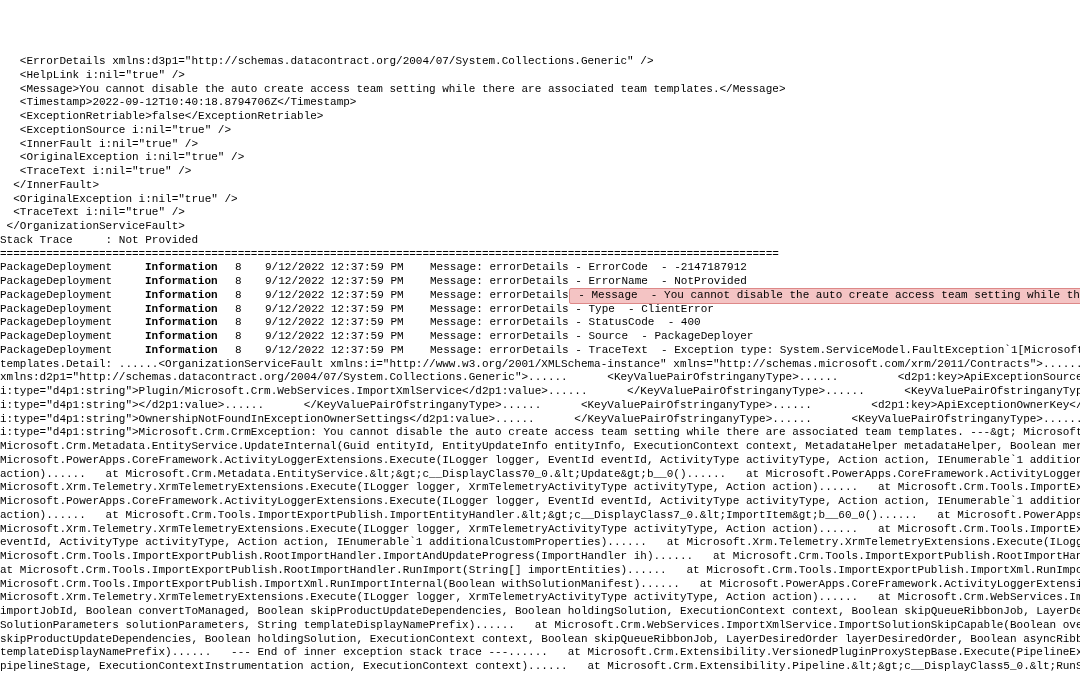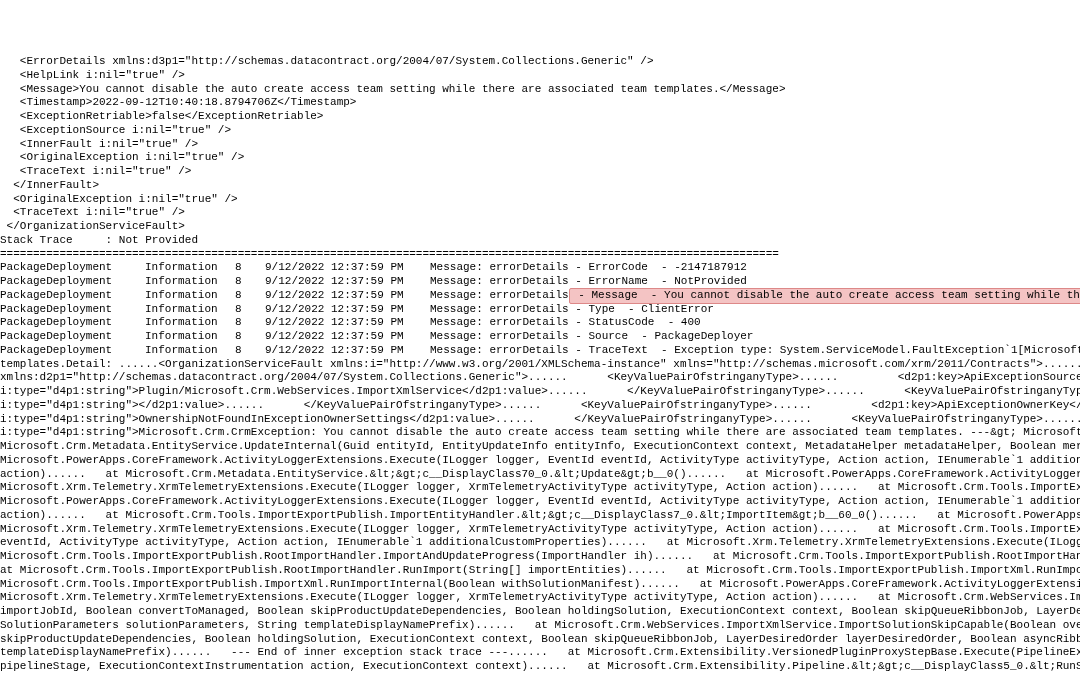--- a/index.html
+++ b/index.html
@@ -18,21 +18,21 @@
   .highlight {
     background: #f4c4c4;
     border: 1px solid #d88;
     border-radius: 2px;
     display: inline-block;
     padding: 0 2px;
     margin: -1px 0;
   }
   .section-sep { letter-spacing: 0; }
   .c-src { width: 145px; display: inline-block; font-family: Liberation Mono, monospace; }
-  .c-lvl { width: 90px; display: inline-block; }
+  .c-lvl { width: 90px; display: inline-block; font-weight: bold; }
   .c-id  { width: 30px; display: inline-block; }
   .c-dt  { width: 165px; display: inline-block; }
 </style>
 </head>
 <body>
 
 
 
 <div id="out"><span class="log-line">   &lt;ErrorDetails xmlns:d3p1="http://schemas.datacontract.org/2004/07/System.Collections.Generic" /&gt;</span><span class="log-line">   &lt;HelpLink i:nil="true" /&gt;</span><span class="log-line">   &lt;Message&gt;You cannot disable the auto create access team setting while there are associated team templates.&lt;/Message&gt;</span><span class="log-line">   &lt;Timestamp&gt;2022-09-12T10:40:18.8794706Z&lt;/Timestamp&gt;</span><span class="log-line">   &lt;ExceptionRetriable&gt;false&lt;/ExceptionRetriable&gt;</span><span class="log-line">   &lt;ExceptionSource i:nil="true" /&gt;</span><span class="log-line">   &lt;InnerFault i:nil="true" /&gt;</span><span class="log-line">   &lt;OriginalException i:nil="true" /&gt;</span><span class="log-line">   &lt;TraceText i:nil="true" /&gt;</span><span class="log-line">  &lt;/InnerFault&gt;</span><span class="log-line">  &lt;OriginalException i:nil="true" /&gt;</span><span class="log-line">  &lt;TraceText i:nil="true" /&gt;</span><span class="log-line"> &lt;/OrganizationServiceFault&gt;</span><span class="log-line">Stack Trace     : Not Provided</span><span class="log-line section-sep">======================================================================================================================</span><span class="log-line"><span class="c-src">PackageDeployment</span><span class="c-lvl">Information</span><span class="c-id">8</span><span class="c-dt">9/12/2022 12:37:59 PM</span>Message: errorDetails - ErrorCode  - -2147187912</span><span class="log-line"><span class="c-src">PackageDeployment</span><span class="c-lvl">Information</span><span class="c-id">8</span><span class="c-dt">9/12/2022 12:37:59 PM</span>Message: errorDetails - ErrorName  - NotProvided</span><span class="log-line"><span class="c-src">PackageDeployment</span><span class="c-lvl">Information</span><span class="c-id">8</span><span class="c-dt">9/12/2022 12:37:59 PM</span>Message: errorDetails<span class="highlight"> - Message  - You cannot disable the auto create access team setting while there are associated team templates.</span></span><span class="log-line"><span class="c-src">PackageDeployment</span><span class="c-lvl">Information</span><span class="c-id">8</span><span class="c-dt">9/12/2022 12:37:59 PM</span>Message: errorDetails - Type  - ClientError</span><span class="log-line"><span class="c-src">PackageDeployment</span><span class="c-lvl">Information</span><span class="c-id">8</span><span class="c-dt">9/12/2022 12:37:59 PM</span>Message: errorDetails - StatusCode  - 400</span><span class="log-line"><span class="c-src">PackageDeployment</span><span class="c-lvl">Information</span><span class="c-id">8</span><span class="c-dt">9/12/2022 12:37:59 PM</span>Message: errorDetails - Source  - PackageDeployer</span><span class="log-line"><span class="c-src">PackageDeployment</span><span class="c-lvl">Information</span><span class="c-id">8</span><span class="c-dt">9/12/2022 12:37:59 PM</span>Message: errorDetails - TraceText  - Exception type: System.ServiceModel.FaultException`1[Microsoft.Xrm.Sdk.OrganizationServiceFault]...Mess</span><span class="log-line">templates.Detail: ......&lt;OrganizationServiceFault xmlns:i="http://www.w3.org/2001/XMLSchema-instance" xmlns="http://schemas.microsoft.com/xrm/2011/Contracts"&gt;......   &lt;ActivityId&gt;5e30d88a-6d17-42bb-b93e-84e08019</span><span class="log-line">xmlns:d2p1="http://schemas.datacontract.org/2004/07/System.Collections.Generic"&gt;......      &lt;KeyValuePairOfstringanyType&gt;......         &lt;d2p1:key&gt;ApiExceptionSourceKey&lt;/d2p1:key&gt;......         &lt;d2p1:value xmlns:d4p1="</span><span class="log-line">i:type="d4p1:string"&gt;Plugin/Microsoft.Crm.WebServices.ImportXmlService&lt;/d2p1:value&gt;......      &lt;/KeyValuePairOfstringanyType&gt;......      &lt;KeyValuePairOfstringanyType&gt;......         &lt;d2p1:key&gt;ApiSourceActivityKey&lt;/d2</span><span class="log-line">i:type="d4p1:string"&gt;&lt;/d2p1:value&gt;......      &lt;/KeyValuePairOfstringanyType&gt;......      &lt;KeyValuePairOfstringanyType&gt;......         &lt;d2p1:key&gt;ApiExceptionOwnerKey&lt;/d2p1:key&gt;......         &lt;d2p1:value xmlns:d4p1="http</span><span class="log-line">i:type="d4p1:string"&gt;OwnershipNotFoundInExceptionOwnerSettings&lt;/d2p1:value&gt;......      &lt;/KeyValuePairOfstringanyType&gt;......      &lt;KeyValuePairOfstringanyType&gt;......         &lt;d2p1:key&gt;ApiOriginalExceptionKey&lt;/d2p1:k</span><span class="log-line">i:type="d4p1:string"&gt;Microsoft.Crm.CrmException: You cannot disable the auto create access team setting while there are associated team templates. ---&amp;gt; Microsoft.Crm.CrmException: You cannot disable the auto c</span><span class="log-line">Microsoft.Crm.Metadata.EntityService.UpdateInternal(Guid entityId, EntityUpdateInfo entityInfo, ExecutionContext context, MetadataHelper metadataHelper, Boolean mergeLabels)......   at Microsoft.Crm.Metadata.Ent</span><span class="log-line">Microsoft.PowerApps.CoreFramework.ActivityLoggerExtensions.Execute(ILogger logger, EventId eventId, ActivityType activityType, Action action, IEnumerable`1 additionalCustomProperties)......   at Microsoft.Xrm.Te</span><span class="log-line">action)......   at Microsoft.Crm.Metadata.EntityService.&amp;lt;&amp;gt;c__DisplayClass70_0.&amp;lt;Update&amp;gt;b__0()......   at Microsoft.PowerApps.CoreFramework.ActivityLoggerExtensions.Execute(ILogger logger, EventId even</span><span class="log-line">Microsoft.Xrm.Telemetry.XrmTelemetryExtensions.Execute(ILogger logger, XrmTelemetryActivityType activityType, Action action)......   at Microsoft.Crm.Tools.ImportExportPublish.ImportEntityHandler.&amp;lt;&amp;gt;c__Disp</span><span class="log-line">Microsoft.PowerApps.CoreFramework.ActivityLoggerExtensions.Execute(ILogger logger, EventId eventId, ActivityType activityType, Action action, IEnumerable`1 additionalCustomProperties)......   at Microsoft.Xrm.T</span><span class="log-line">action)......   at Microsoft.Crm.Tools.ImportExportPublish.ImportEntityHandler.&amp;lt;&amp;gt;c__DisplayClass7_0.&amp;lt;ImportItem&amp;gt;b__60_0()......   at Microsoft.PowerApps.CoreFramework.ActivityLoggerExtensions.Execute(ILogger logger, EventId ev</span><span class="log-line">Microsoft.Xrm.Telemetry.XrmTelemetryExtensions.Execute(ILogger logger, XrmTelemetryActivityType activityType, Action action)......   at Microsoft.Crm.Tools.ImportExportPublish.ImportEntityHandler.ImportItemInternal()......</span><span class="log-line">eventId, ActivityType activityType, Action action, IEnumerable`1 additionalCustomProperties)......   at Microsoft.Xrm.Telemetry.XrmTelemetryExtensions.Execute(ILogger logger, XrmTelemetryActivityType activityTyp</span><span class="log-line">Microsoft.Crm.Tools.ImportExportPublish.RootImportHandler.ImportAndUpdateProgress(ImportHandler ih)......   at Microsoft.Crm.Tools.ImportExportPublish.RootImportHandler.ProcessHandlers(String[] importEntities, Ha</span><span class="log-line">at Microsoft.Crm.Tools.ImportExportPublish.RootImportHandler.RunImport(String[] importEntities)......   at Microsoft.Crm.Tools.ImportExportPublish.ImportXml.RunImport(String[] importEntities)......   at Microsof</span><span class="log-line">Microsoft.Crm.Tools.ImportExportPublish.ImportXml.RunImportInternal(Boolean withSolutionManifest)......   at Microsoft.PowerApps.CoreFramework.ActivityLoggerExtensions.Execute(ILogger logger, EventId eventId, Ac</span><span class="log-line">Microsoft.Xrm.Telemetry.XrmTelemetryExtensions.Execute(ILogger logger, XrmTelemetryActivityType activityType, Action action)......   at Microsoft.Crm.WebServices.ImportXmlService.ImportSolutionSkipCapableInterna</span><span class="log-line">importJobId, Boolean convertToManaged, Boolean skipProductUpdateDependencies, Boolean holdingSolution, ExecutionContext context, Boolean skipQueueRibbonJob, LayerDesiredOrder layerDesiredOrder, Boolean asyncRibb</span><span class="log-line">SolutionParameters solutionParameters, String templateDisplayNamePrefix)......   at Microsoft.Crm.WebServices.ImportXmlService.ImportSolutionSkipCapable(Boolean overwriteUnmanagedCustomizations, Boolean publishW</span><span class="log-line">skipProductUpdateDependencies, Boolean holdingSolution, ExecutionContext context, Boolean skipQueueRibbonJob, LayerDesiredOrder layerDesiredOrder, Boolean asyncRibbonProcessing, EntityCollection componentParamet</span><span class="log-line">templateDisplayNamePrefix)......   --- End of inner exception stack trace ---......   at Microsoft.Crm.Extensibility.VersionedPluginProxyStepBase.Execute(PipelineExecutionContext context)......   at Microsoft.C</span><span class="log-line">pipelineStage, ExecutionContextInstrumentation action, ExecutionContext context)......   at Microsoft.Crm.Extensibility.Pipeline.&amp;lt;&amp;gt;c__DisplayClass5_0.&amp;lt;RunStage&amp;gt;b__0()......   at Microsoft....&lt;/d2p1:value&gt;......</span><span class="log-line">&lt;d2p1:key&gt;ApiStepKey&lt;/d2p1:key&gt;......         &lt;d2p1:value xmlns:d4p1="http://schemas.microsoft.com/2003/10/Serialization/" i:type="d4p1:guid"&gt;b1b30950-e106-4ee1-b3fd-d348cb656c8d&lt;/d2p1:value&gt;......      &lt;/KeyValuePa</span></div>
 

